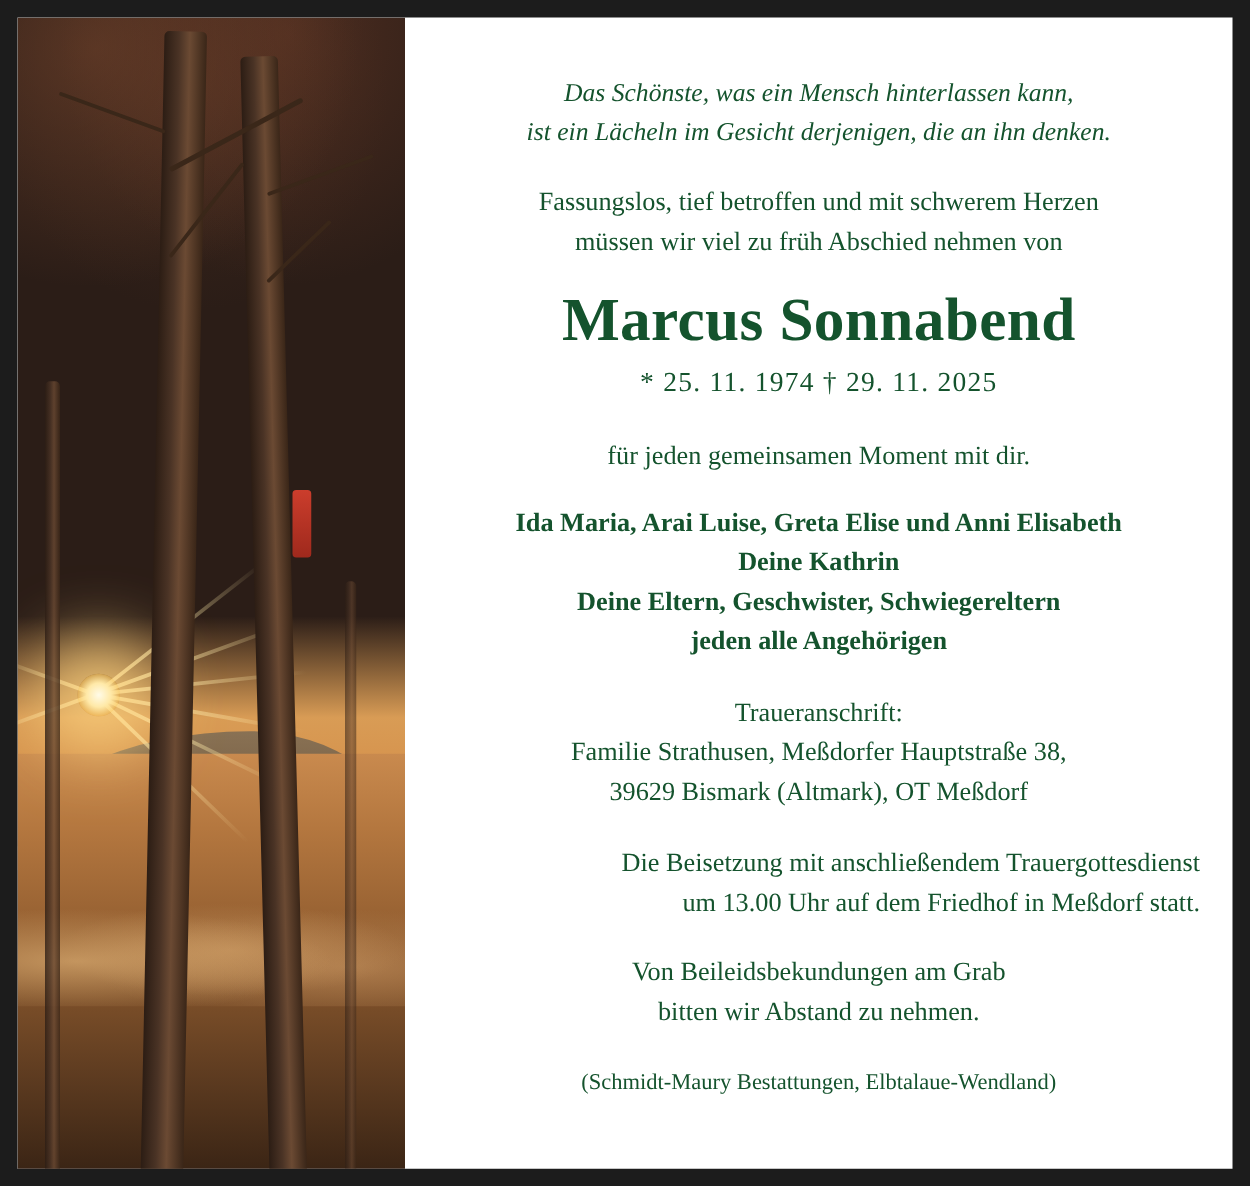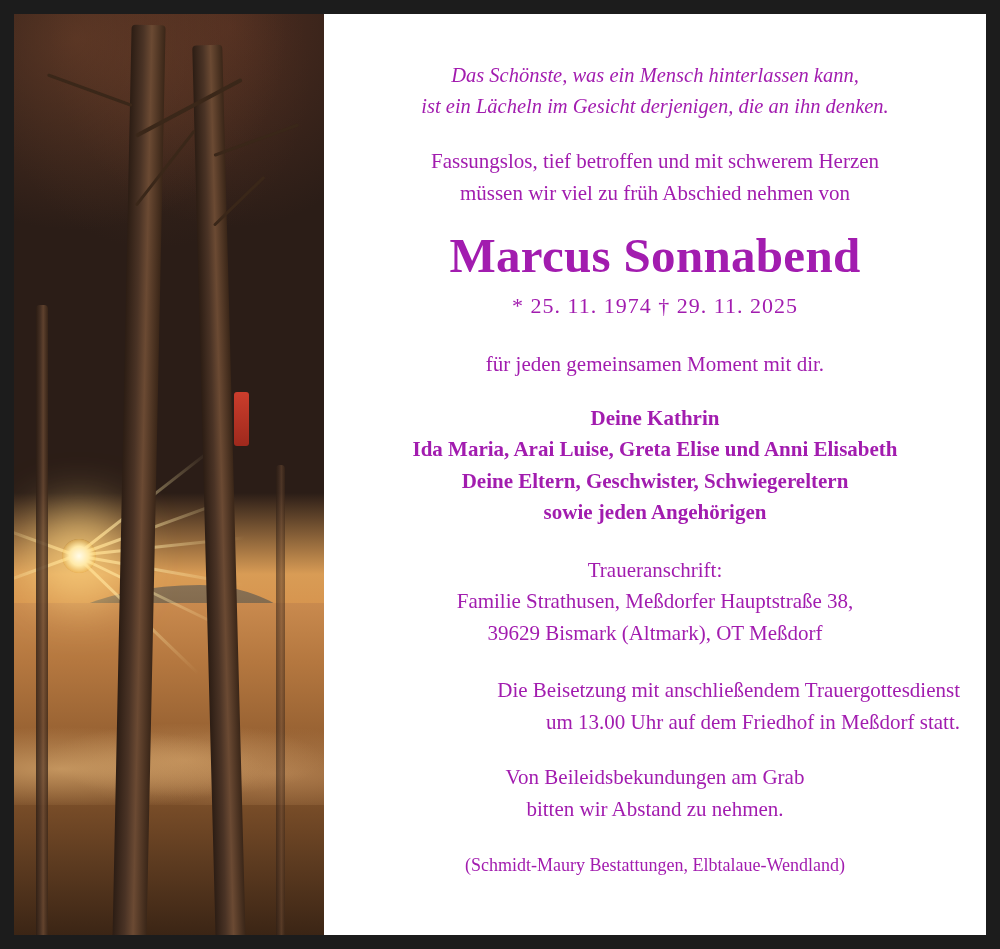--- a/index.html
+++ b/index.html
@@ -148,21 +148,21 @@
       radial-gradient(ellipse at 15% 60%, rgba(214,168,110,0.75) 0%, rgba(214,168,110,0) 55%),
       radial-gradient(ellipse at 55% 50%, rgba(200,150,95,0.7) 0%, rgba(200,150,95,0) 58%),
       radial-gradient(ellipse at 85% 65%, rgba(190,140,90,0.7) 0%, rgba(190,140,90,0) 55%);
   }
   
   .content {
     flex: 1;
     position: relative;
     padding: 46px 26px 20px 26px;
     text-align: center;
-    color: #a21caf;
+    color: #14532d;
   }
   .verse {
     font-style: italic;
     font-size: 20.5px;
     line-height: 1.52;
     margin: 0 0 24px 0;
   }
   .intro {
     font-size: 21px;
     line-height: 1.5;
@@ -263,24 +263,24 @@
       </p>
 
       <h1 class="name">Marcus Sonnabend</h1>
       <p class="dates">* 25. 11. 1974    † 29. 11. 2025</p>
 
       <p class="thanks">
         <span class="line">für jeden gemeinsamen Moment mit dir.</span>
       </p>
 
       <p class="family">
+        <span class="line">Ida Maria, Arai Luise, Greta Elise und Anni Elisabeth</span>
         <span class="line">Deine Kathrin</span>
-        <span class="line">Ida Maria, Arai Luise, Greta Elise und Anni Elisabeth</span>
         <span class="line">Deine Eltern, Geschwister, Schwiegereltern</span>
-        <span class="line">sowie jeden Angehörigen</span>
+        <span class="line">jeden alle Angehörigen</span>
       </p>
 
       <p class="address">
         <span class="line">Traueranschrift:</span>
         <span class="line">Familie Strathusen, Meßdorfer Hauptstraße 38,</span>
         <span class="line">39629 Bismark (Altmark), OT Meßdorf</span>
       </p>
 
       <p class="funeral">
         <span class="line">Die Beisetzung mit anschließendem Trauergottesdienst</span>

